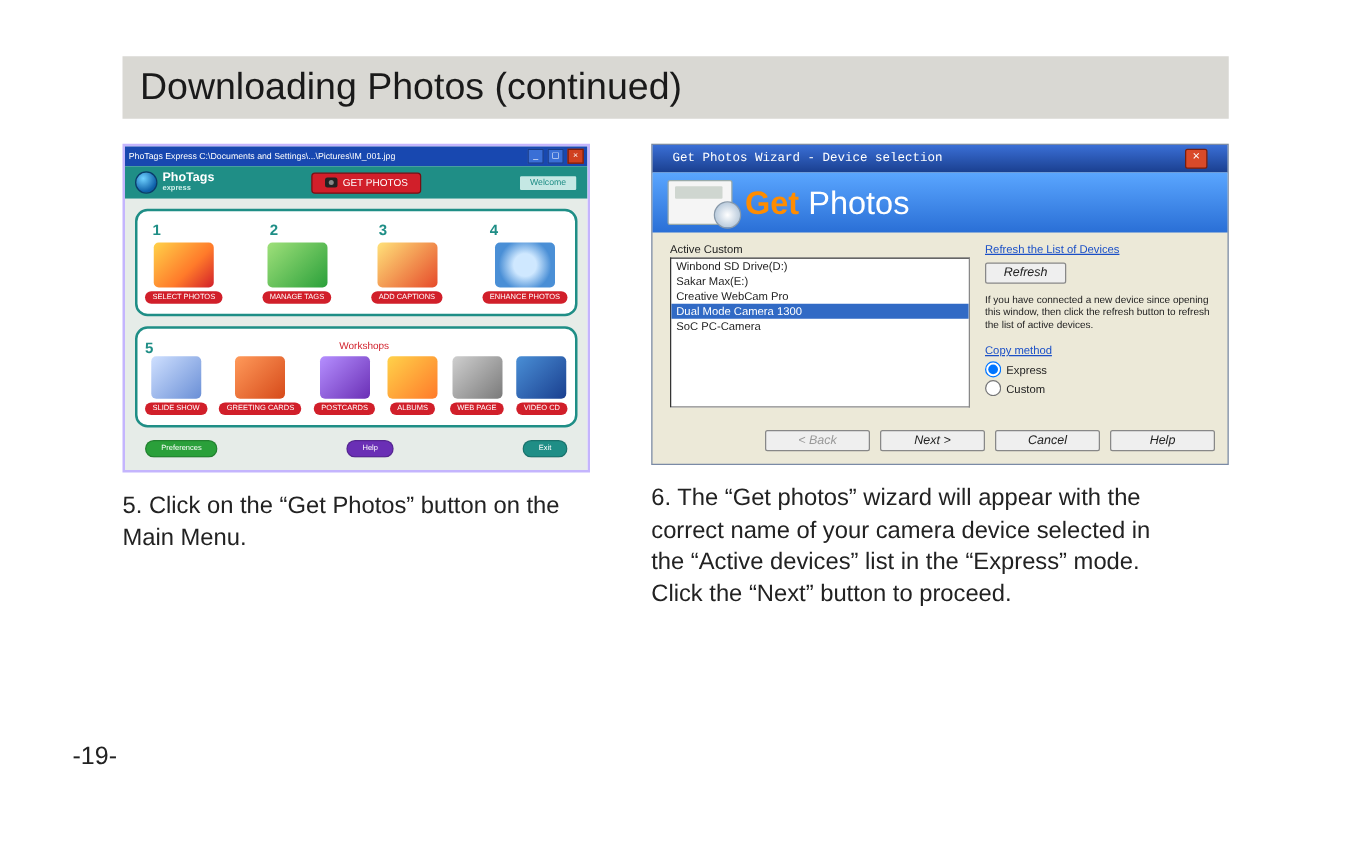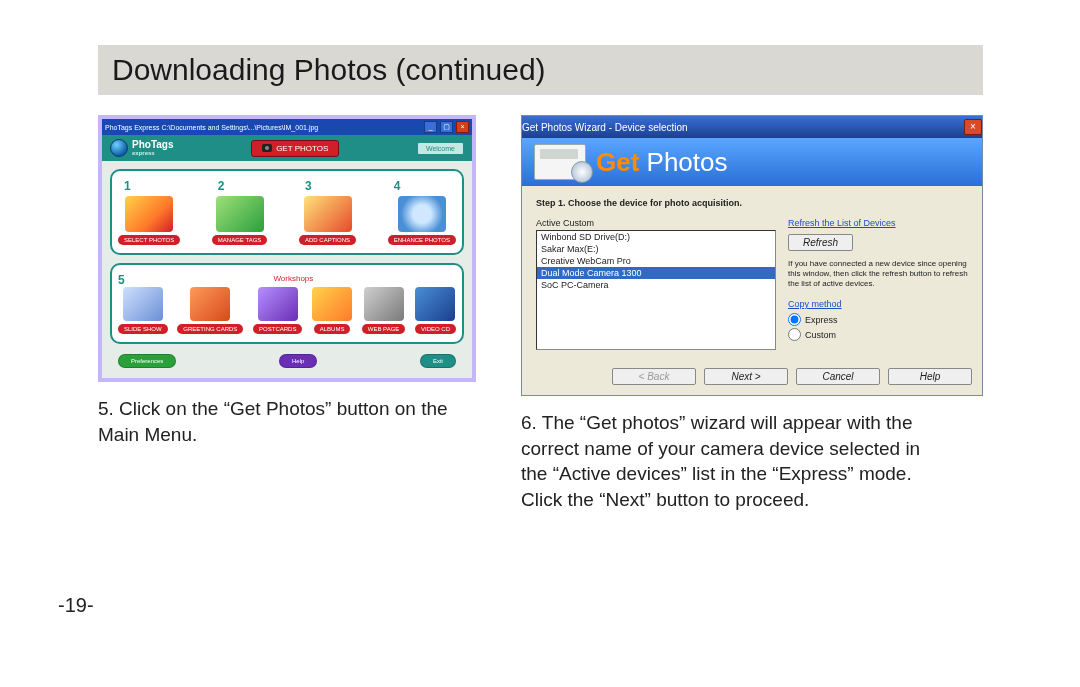--- a/index.html
+++ b/index.html
@@ -48,21 +48,21 @@
   .pagenum {
     position: absolute;
     left: 58px;
     top: 594px;
     font-size: 20px;
   }
 
   
   .shot1 {
     width: 370px;
-    border: 4px solid #c4b5fd;
+    border: 2px solid #c4b5fd;
     background: #fff;
     font-size: 8px;
     overflow: hidden;
   }
   .shot1 .win-titlebar {
     background: #1848b0;
     color: #fff;
     display: flex;
     align-items: center;
     justify-content: space-between;
@@ -162,21 +162,21 @@
     border:1px solid #7a8aa6;
     background:#ece9d8; 
     font-size:10px;
     font-family:Tahoma, Arial, sans-serif;
     color:#222;
   }
   .shot2 .win-titlebar{
     background:linear-gradient(#3a6fd6,#1a3f8f);
     color:#fff;
     display:flex;align-items:center;justify-content:space-between;
-    padding:3px 0;font-size:10px;
+    padding:3px 16px;font-size:10px;font-family:Liberation Mono, monospace;
   }
   .shot2 .win-titlebar .close{
     width:16px;height:14px;background:#d94a2a;border:1px solid #7a1d0a;
     color:#fff;text-align:center;line-height:13px;font-size:10px;border-radius:2px;
   }
   .shot2 .banner{
     background:linear-gradient(#5aa6ff,#2a6fd6);
     display:flex;align-items:center;gap:10px;
     padding:6px 12px;
   }
@@ -322,21 +322,20 @@
         <span>Get Photos Wizard - Device selection</span>
         <span class="close">×</span>
       </div>
       <div class="banner">
         <div class="scanner"></div>
         <div class="title">
           <b>Get</b><span> Photos</span>
         </div>
       </div>
       <div class="body">
-        <div class="step">Step 1. Choose the device for photo acquisition.</div>
         <div class="cols">
           <div class="leftcol">
             <div class="grouplabel">Active Custom</div>
             <div class="listbox" id="device-list">
                 <div>Winbond SD Drive(D:)</div>
                 <div>Sakar Max(E:)</div>
                 <div>Creative WebCam Pro</div>
                 <div class="sel">Dual Mode Camera 1300</div>
                 <div>SoC PC-Camera</div>
               </div>

